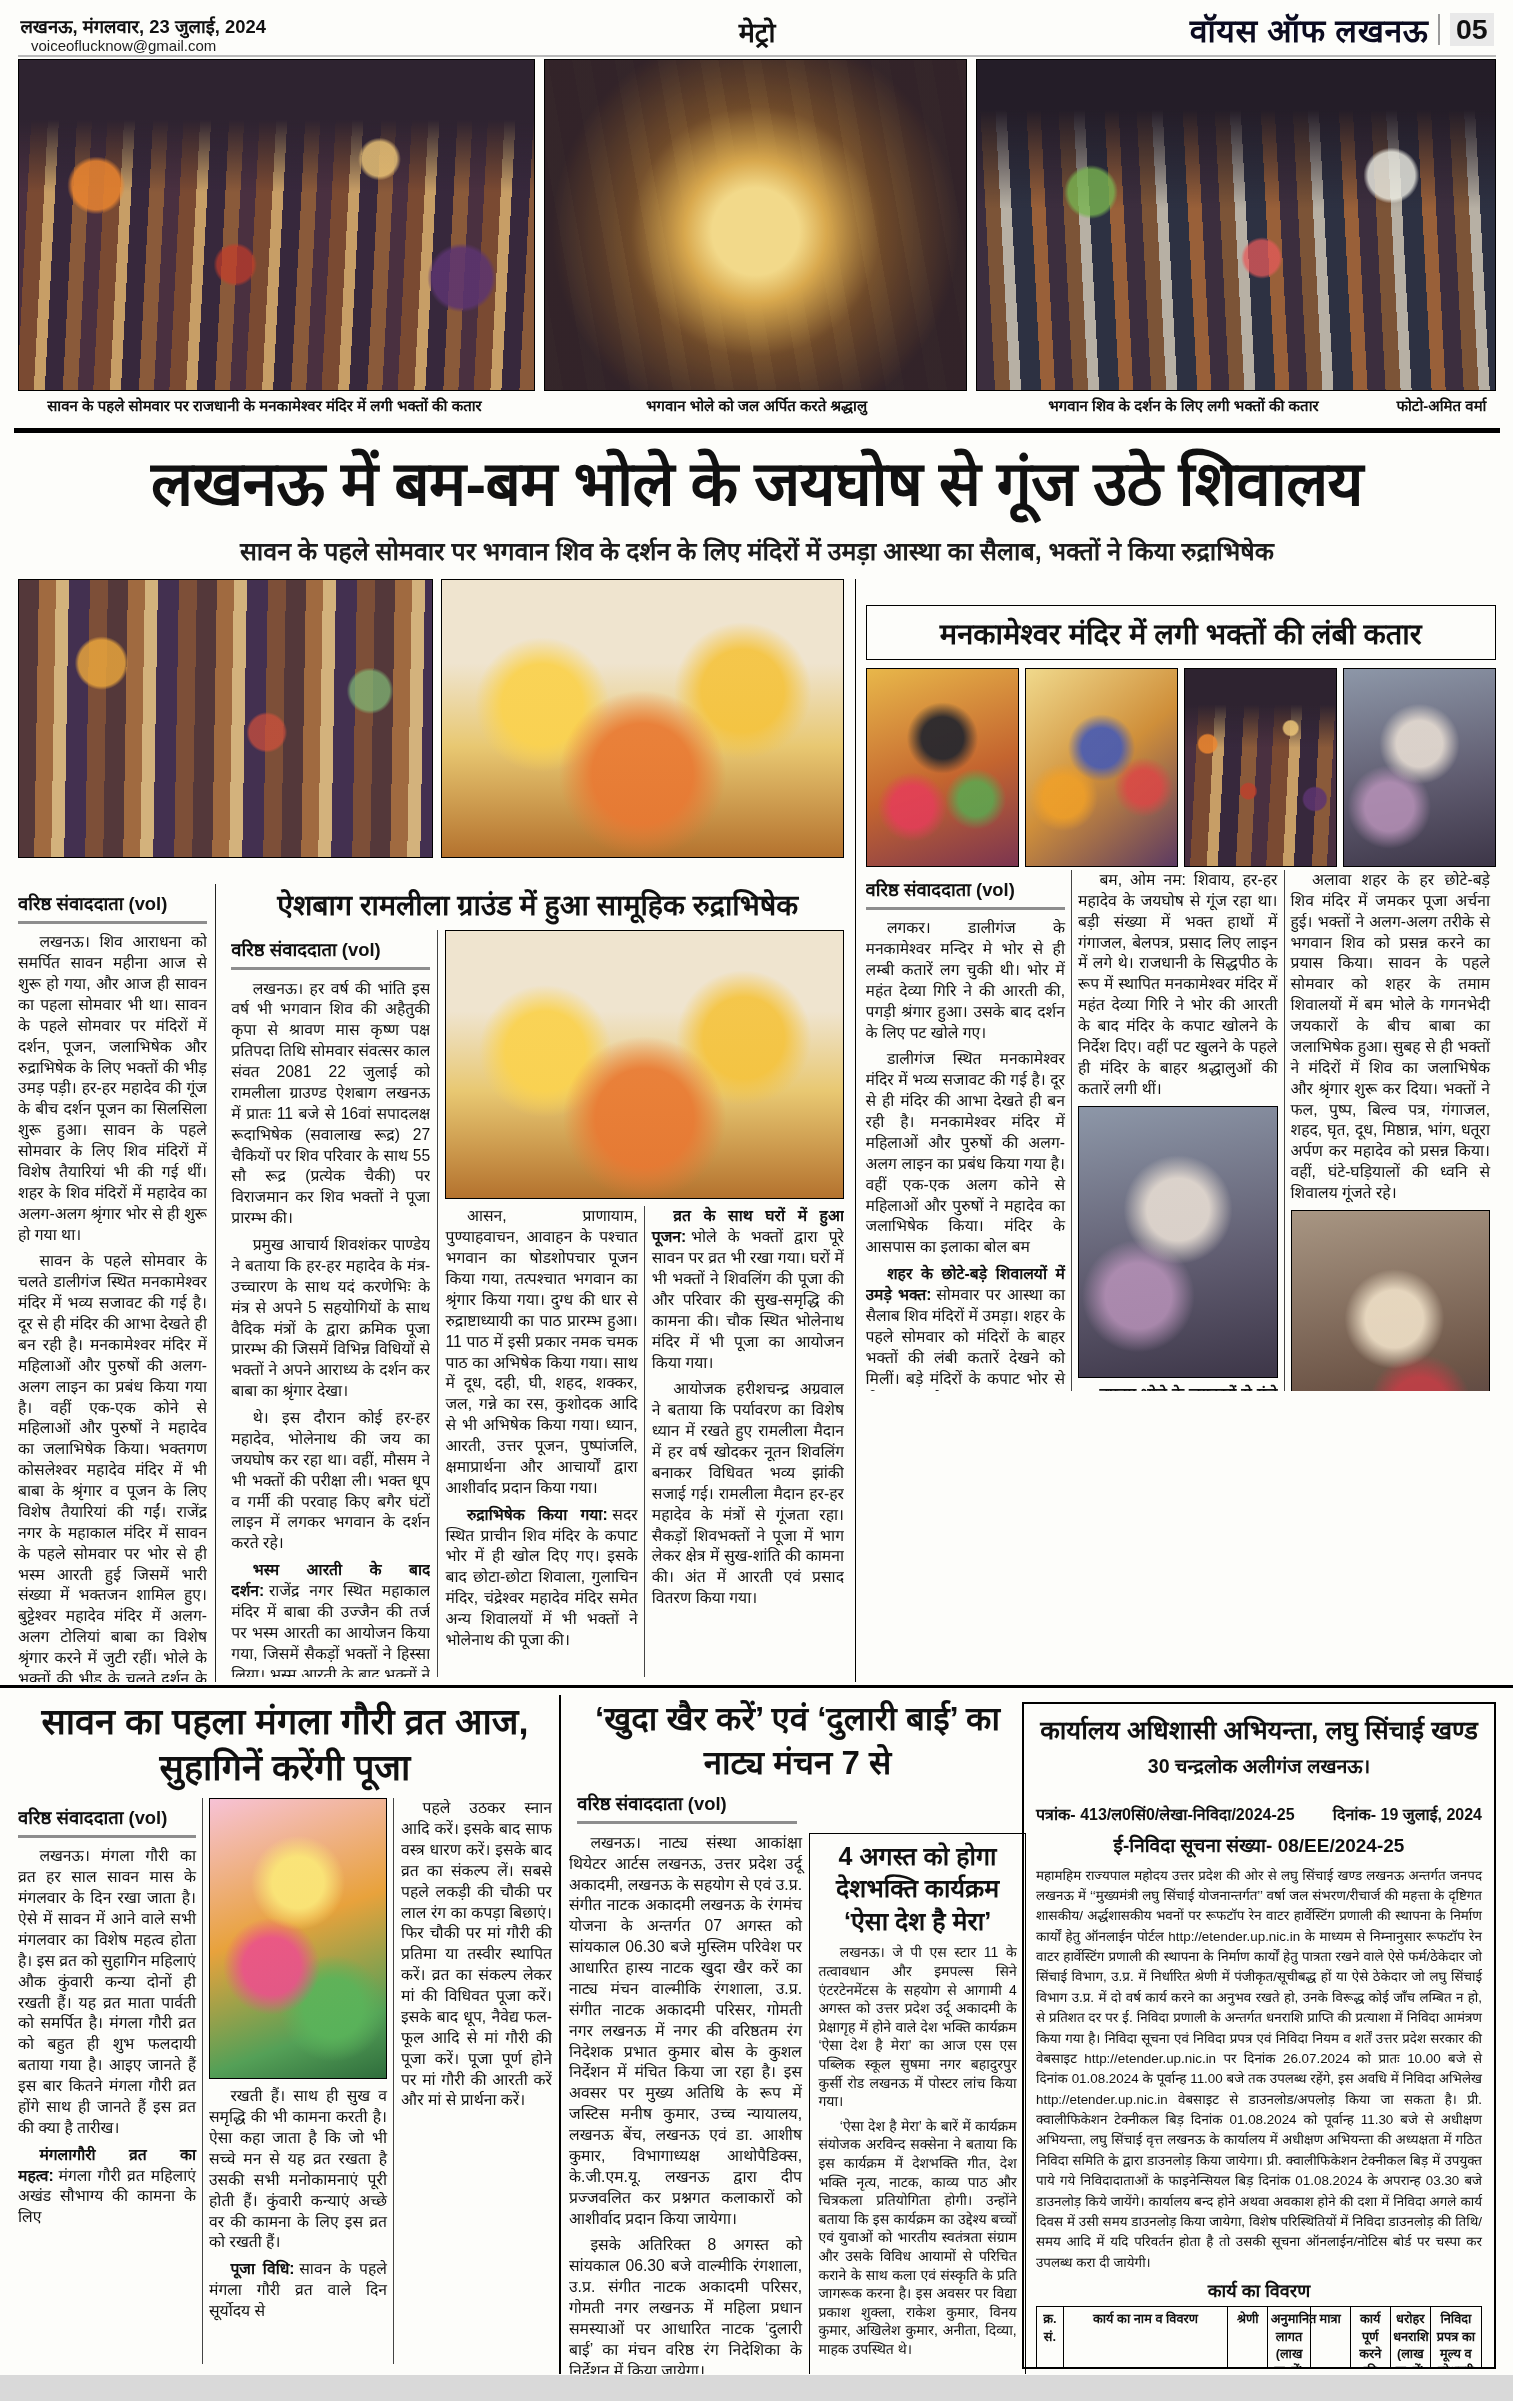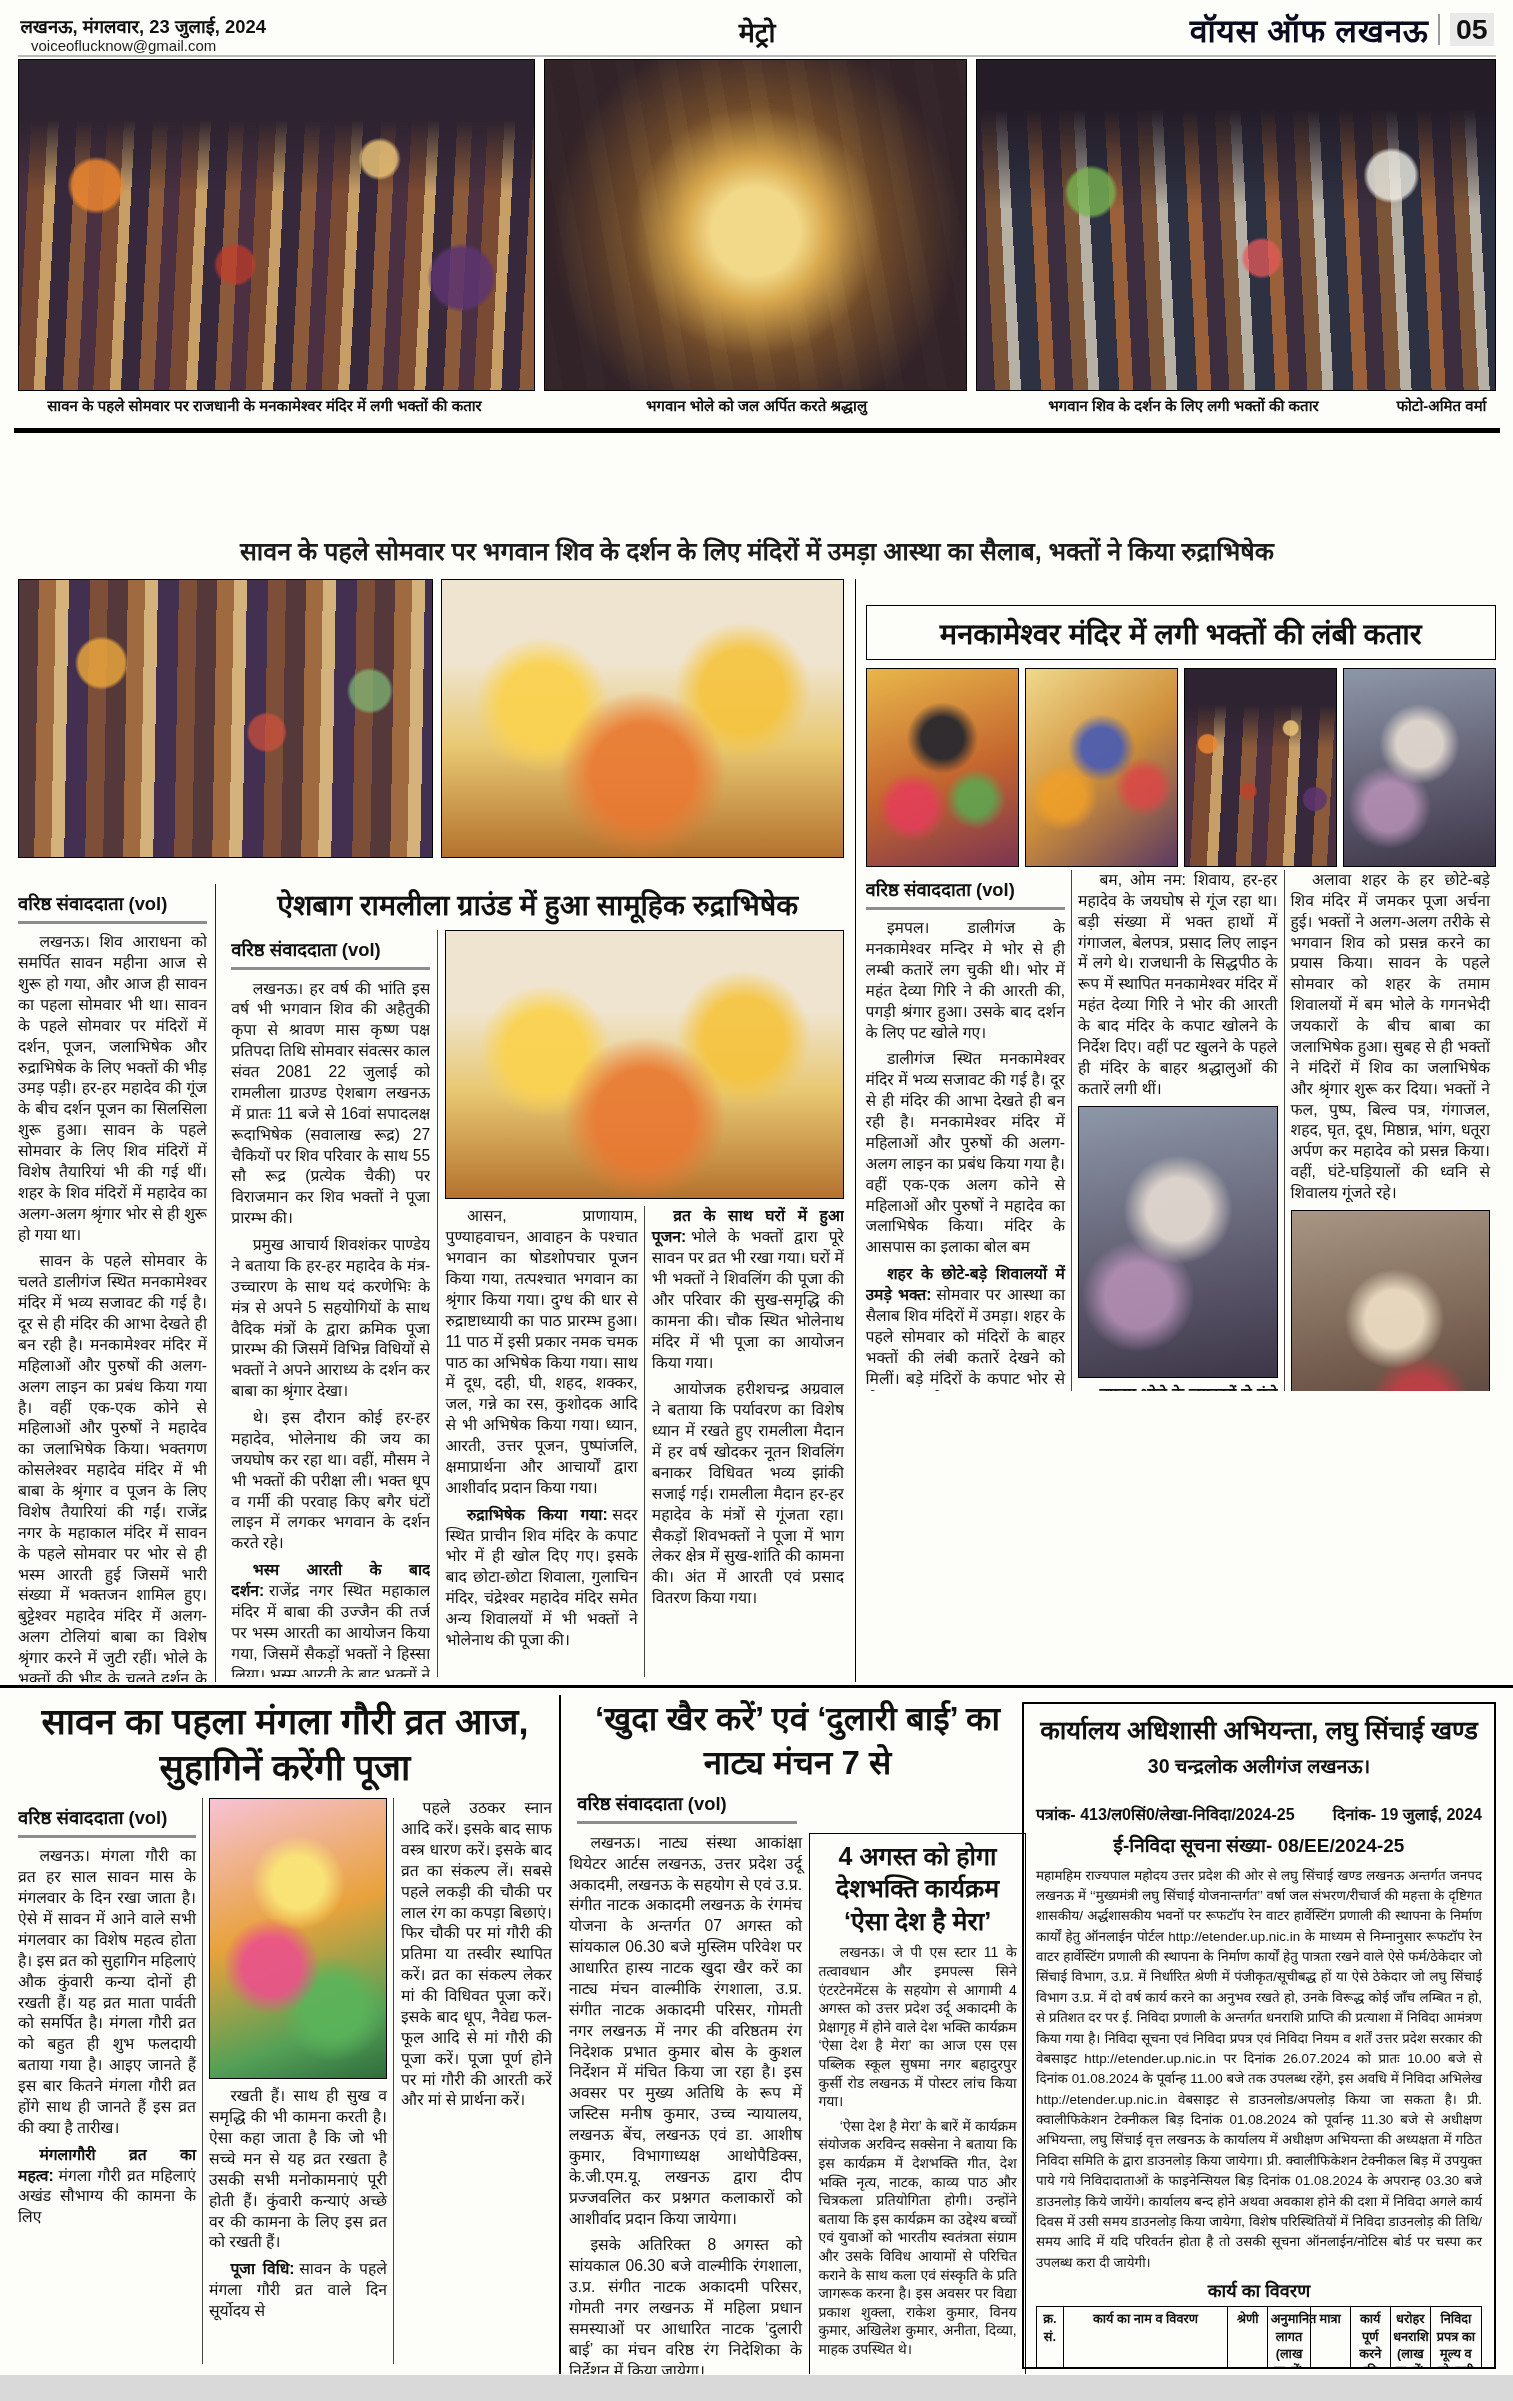--- a/index.html
+++ b/index.html
@@ -163,20 +163,21 @@
     <div class="photo g-crowd2 w3"></div>
   </div>
   <div class="caps">
     <div class="cap1">सावन के पहले सोमवार पर राजधानी के मनकामेश्वर मंदिर में लगी भक्तों की कतार</div>
     <div class="cap2">भगवान भोले को जल अर्पित करते श्रद्धालु</div>
     <div class="cap3">भगवान शिव के दर्शन के लिए लगी भक्तों की कतार</div>
     <div class="capcredit">फोटो-अमित वर्मा</div>
   </div>
   <div class="rule-thick"></div>
 
+  <div class="headline">लखनऊ में बम-बम भोले के जयघोष से गूंज उठे शिवालय</div>
   <div class="subhead">सावन के पहले सोमवार पर भगवान शिव के दर्शन के लिए मंदिरों में उमड़ा आस्था का सैलाब, भक्तों ने किया रुद्राभिषेक</div>
 
   <div class="main">
     <div class="main-left">
       <div class="phrow">
         <div class="photo g-queue" style="flex:700 0 0;"></div>
         <div class="photo g-yellow" style="flex:680 0 0;"></div>
       </div>
       <div class="mbelow">
         <div class="colA">
@@ -220,21 +221,21 @@
       <div class="mr-phrow">
         <div class="photo g-deity1" style="flex:1;"></div>
         <div class="photo g-deity2" style="flex:1;"></div>
         <div class="photo g-crowd1" style="flex:1;"></div>
         <div class="photo g-pray1" style="flex:1;"></div>
       </div>
       <div class="mr-cols">
         <div class="mr-c first">
           <div class="by">वरिष्ठ संवाददाता (vol)</div>
           <div class="by-rule"></div>
-          <p class="p">इमपल। डालीगंज के मनकामेश्वर मन्दिर मे भोर से ही लम्बी कतारें लग चुकी थी। भोर में महंत देव्या गिरि ने की आरती की, पगड़ी श्रंगार हुआ। उसके बाद दर्शन के लिए पट खोले गए।</p>
+          <p class="p">लगकर। डालीगंज के मनकामेश्वर मन्दिर मे भोर से ही लम्बी कतारें लग चुकी थी। भोर में महंत देव्या गिरि ने की आरती की, पगड़ी श्रंगार हुआ। उसके बाद दर्शन के लिए पट खोले गए।</p>
           <p class="p">डालीगंज स्थित मनकामेश्वर मंदिर में भव्य सजावट की गई है। दूर से ही मंदिर की आभा देखते ही बन रही है। मनकामेश्वर मंदिर में महिलाओं और पुरुषों की अलग-अलग लाइन का प्रबंध किया गया है। वहीं एक-एक अलग कोने से महिलाओं और पुरुषों ने महादेव का जलाभिषेक किया। मंदिर के आसपास का इलाका बोल बम</p>
           <p class="p"><b class="shead">शहर के छोटे-बड़े शिवालयों में उमड़े भक्त:</b><span>सोमवार पर आस्था का सैलाब शिव मंदिरों में उमड़ा। शहर के पहले सोमवार को मंदिरों के बाहर भक्तों की लंबी कतारें देखने को मिलीं। बड़े मंदिरों के कपाट भोर से ही खुल गए थे।</span></p>
         </div>
         <div class="mr-c">
           <p class="p">बम, ओम नम: शिवाय, हर-हर महादेव के जयघोष से गूंज रहा था। बड़ी संख्या में भक्त हाथों में गंगाजल, बेलपत्र, प्रसाद लिए लाइन में लगे थे। राजधानी के सिद्धपीठ के रूप में स्थापित मनकामेश्वर मंदिर में महंत देव्या गिरि ने भोर की आरती के बाद मंदिर के कपाट खोलने के निर्देश दिए। वहीं पट खुलने के पहले ही मंदिर के बाहर श्रद्धालुओं की कतारें लगी थीं।</p>
           <div class="photo g-pray1 mr-photo"></div>
           <p class="p"><b class="shead">बमबम भोले के जयकारों से गूंजे प्राचीन पौराणिक भंवरेश्वर महादेव मंदिर:</b></p>
         </div>
         <div class="mr-c">
           <p class="p">अलावा शहर के हर छोटे-बड़े शिव मंदिर में जमकर पूजा अर्चना हुई। भक्तों ने अलग-अलग तरीके से भगवान शिव को प्रसन्न करने का प्रयास किया। सावन के पहले सोमवार को शहर के तमाम शिवालयों में बम भोले के गगनभेदी जयकारों के बीच बाबा का जलाभिषेक हुआ। सुबह से ही भक्तों ने मंदिरों में शिव का जलाभिषेक और श्रृंगार शुरू कर दिया। भक्तों ने फल, पुष्प, बिल्व पत्र, गंगाजल, शहद, घृत, दूध, मिष्ठान्न, भांग, धतूरा अर्पण कर महादेव को प्रसन्न किया। वहीं, घंटे-घड़ियालों की ध्वनि से शिवालय गूंजते रहे।</p>

